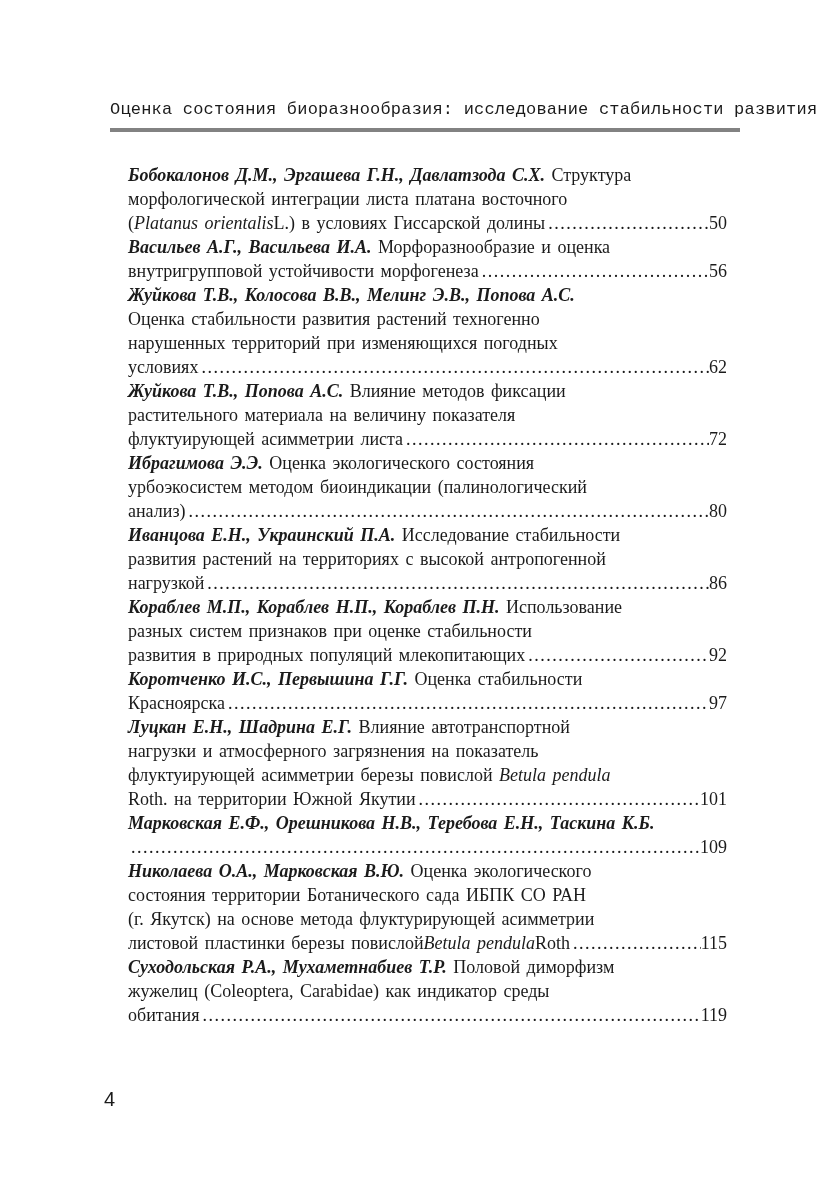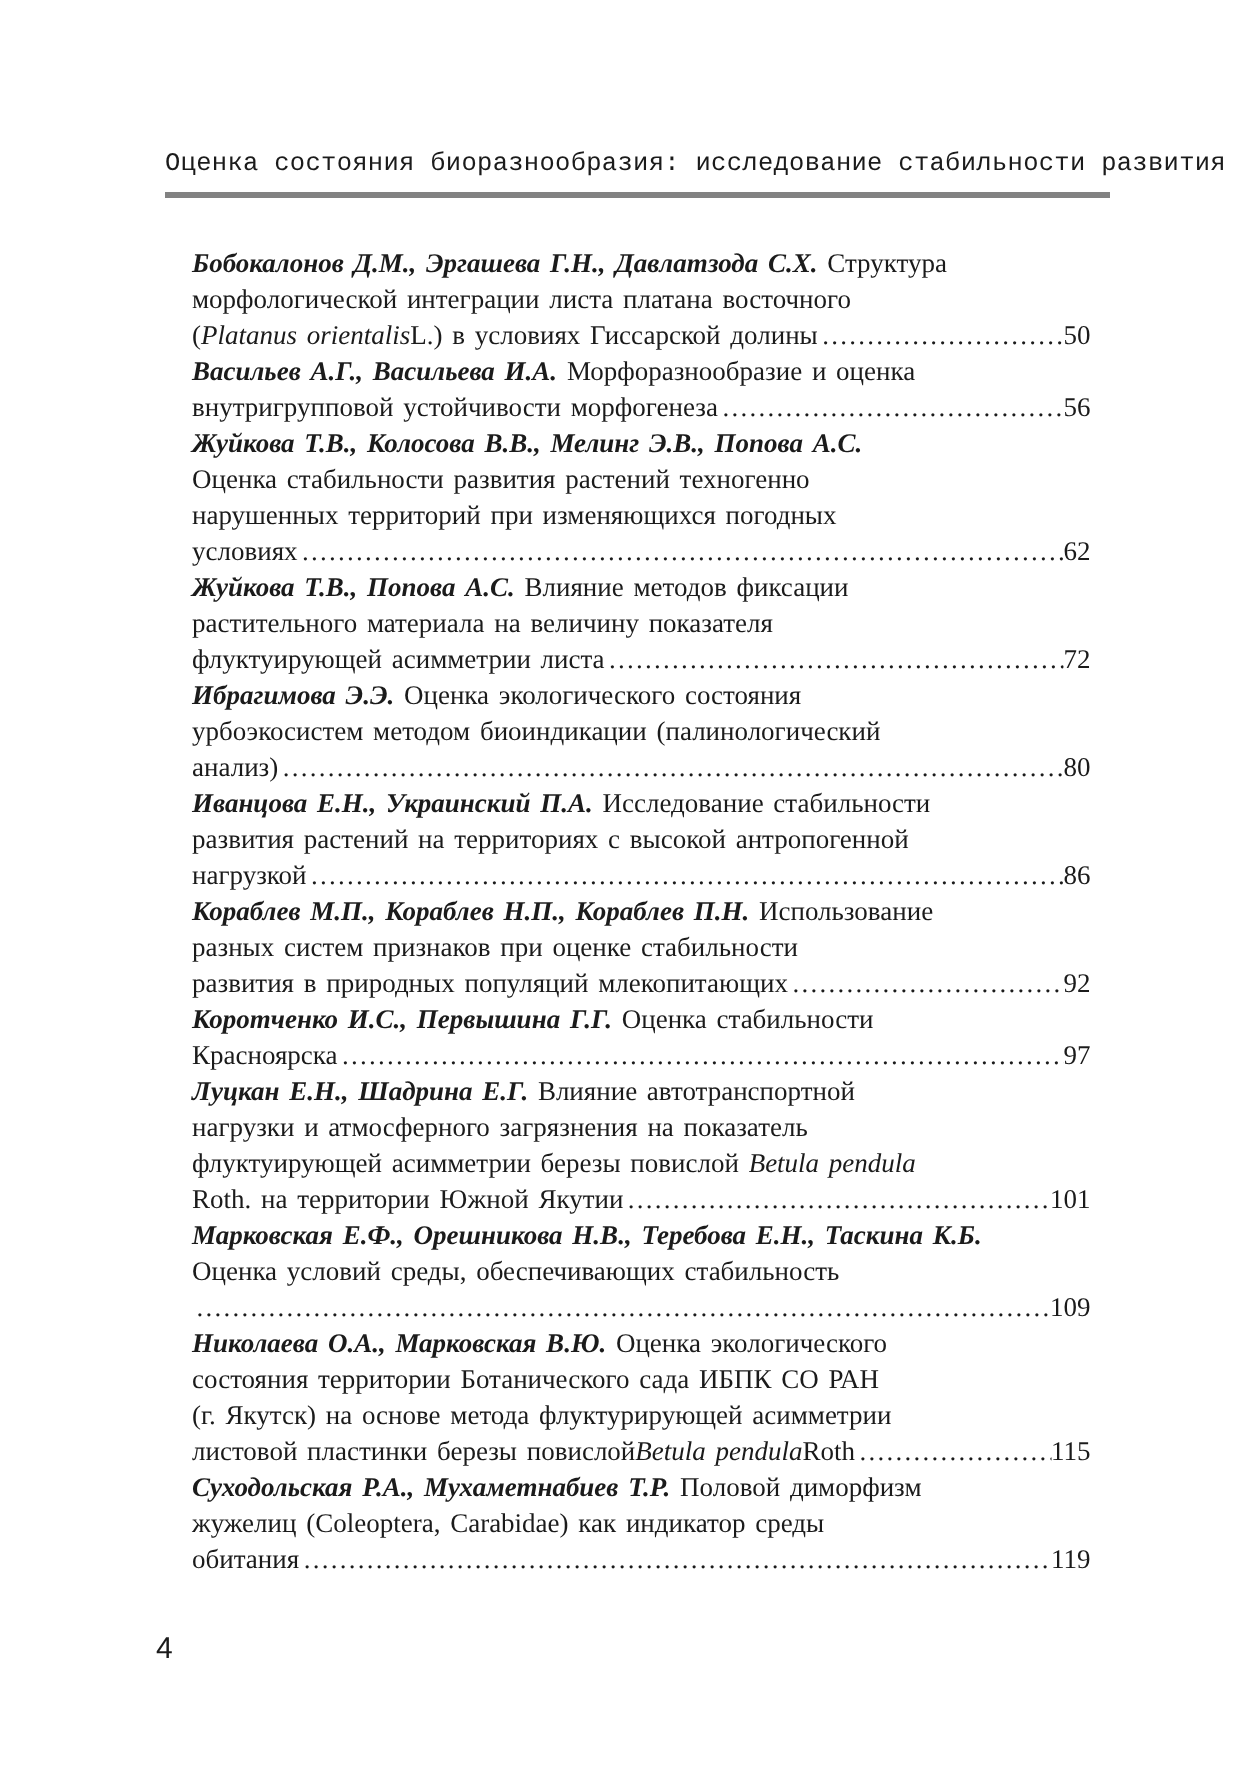--- a/index.html
+++ b/index.html
@@ -144,21 +144,20 @@
         <div class="line"><span class="seg-r">нагрузки и атмосферного загрязнения на показатель</span></div>
         <div class="line"><span class="seg-r">флуктуирующей асимметрии березы повислой </span><span class="seg-i">Betula pendula</span></div>
         <div class="line has-leader">
           <span class="seg-r">Roth. на территории Южной Якутии </span>
           <span class="leader">........................................................................................................................................................................................................</span>
           <span class="pagenum">101</span>
         </div>
       </div>
       <div class="entry">
         <div class="line"><span class="seg-b">Марковская Е.Ф., Орешникова Н.В., Теребова Е.Н., Таскина К.Б.</span></div>
-        <div class="line"><span class="seg-r">Оценка условий среды, обеспечивающих стабильность</span></div>
         <div class="line has-leader">
           <span class="leader">........................................................................................................................................................................................................</span>
           <span class="pagenum">109</span>
         </div>
       </div>
       <div class="entry">
         <div class="line"><span class="seg-b">Николаева О.А., Марковская В.Ю.</span><span class="seg-r"> Оценка экологического</span></div>
         <div class="line"><span class="seg-r">состояния территории Ботанического сада ИБПК СО РАН</span></div>
         <div class="line"><span class="seg-r">(г. Якутск) на основе метода флуктурирующей асимметрии</span></div>
         <div class="line has-leader">

